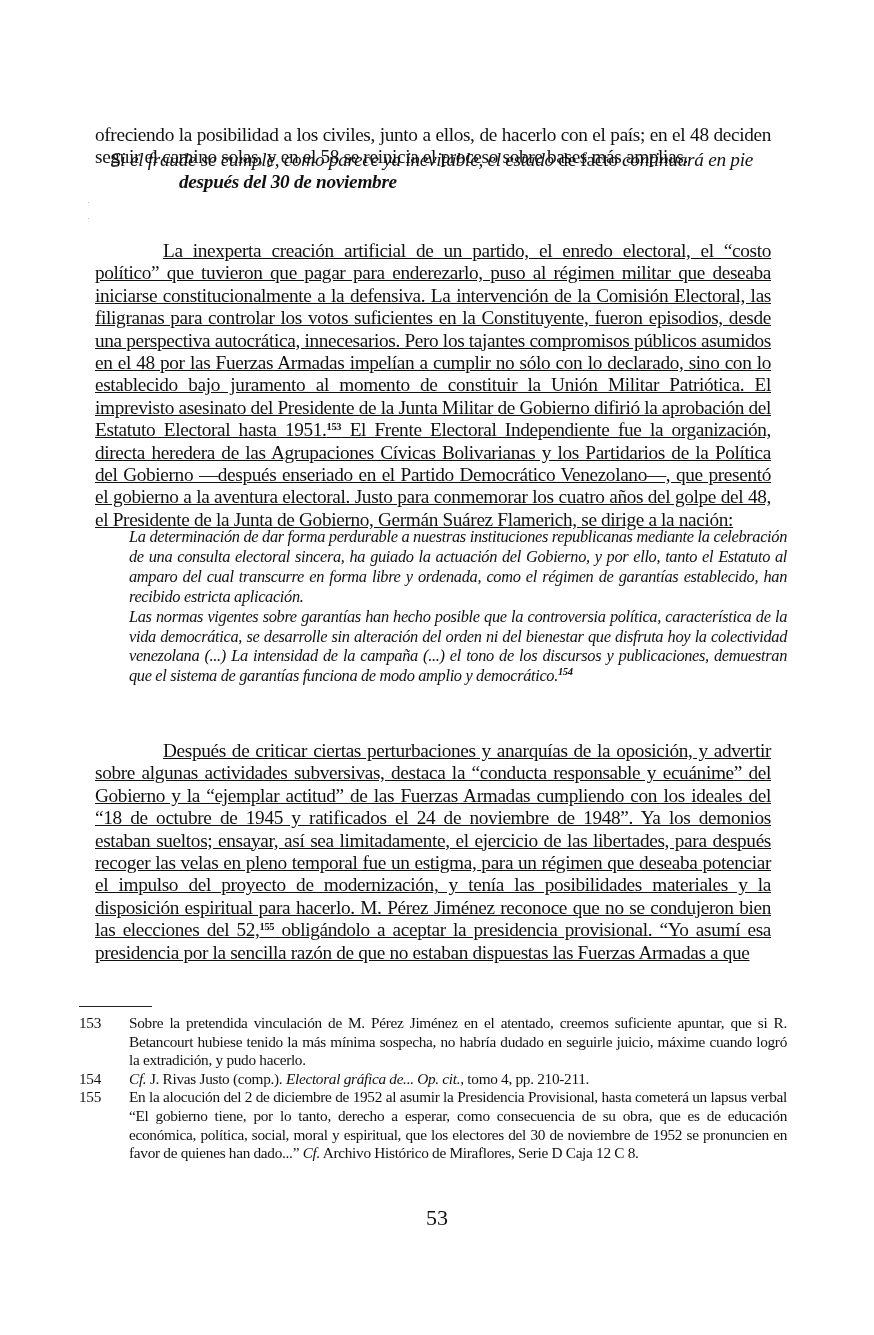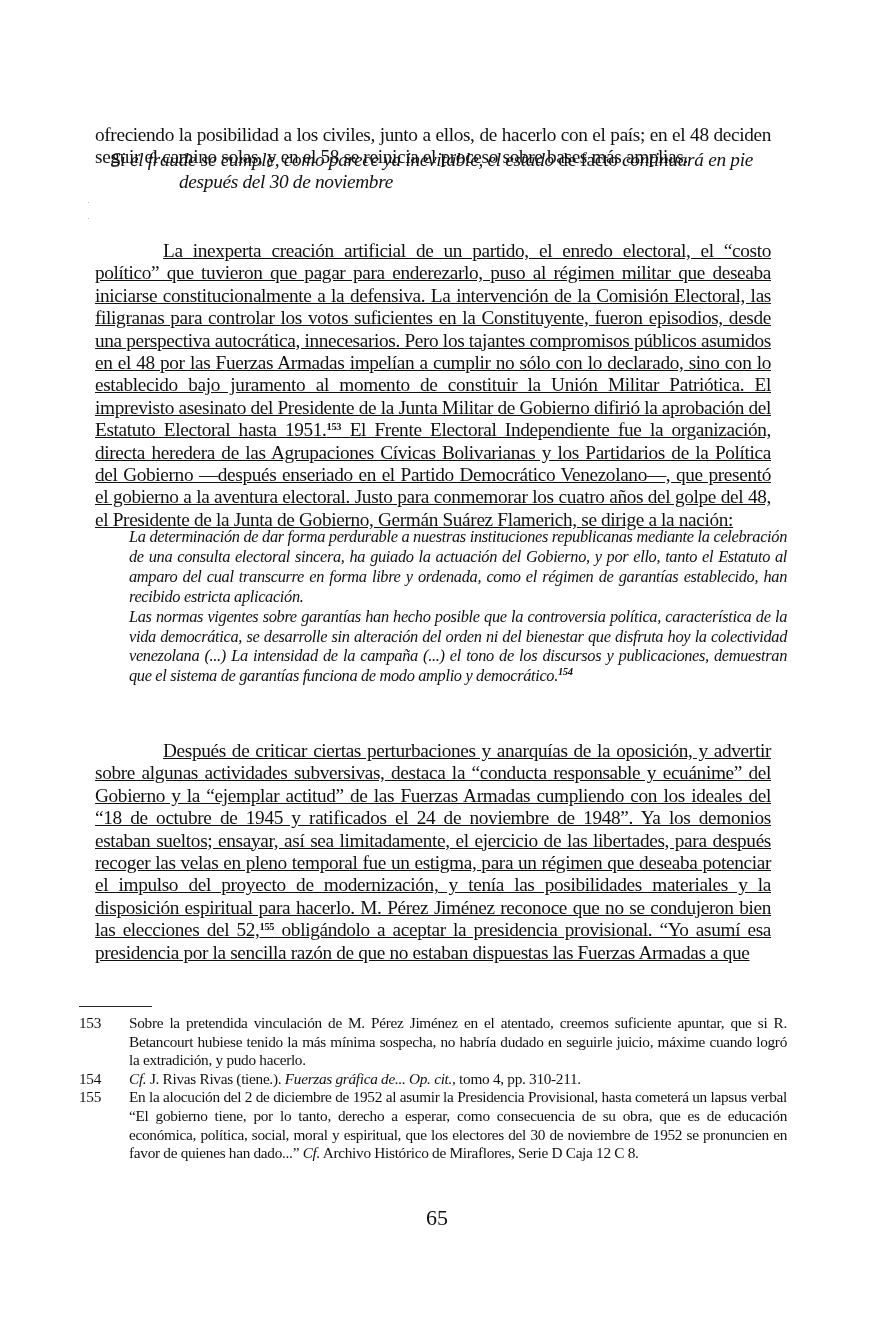--- a/index.html
+++ b/index.html
@@ -6,21 +6,21 @@
   body { width: 874px; height: 1335px; position: relative; overflow: hidden;
          font-family: "Liberation Serif", "DejaVu Serif", serif; color: #111; }
   .page { position: absolute; left: 0; top: 0; width: 874px; height: 1335px; }
   .body-text { position: absolute; left: 79px; width: 708px; font-size: 19.3px;
                line-height: 22.4px; text-align: justify; letter-spacing: -0.35px; }
   .body-text p { margin: 16px; }
   .indent { text-indent: 68px; text-decoration: underline; }
   .heading { position: absolute; left: 79px; width: 708px; font-size: 19.3px;
              line-height: 22.4px; letter-spacing: -0.3px; }
   .heading .it { font-style: italic; }
-  .heading .hang { padding-left: 68px; display: block; }
+  .heading .hang { padding-left: 68px; display: block; font-weight: bold; }
   .quote { position: absolute; left: 129px; width: 658px; font-size: 16.4px;
            line-height: 19.9px; text-align: justify; letter-spacing: -0.35px; }
   .quote p { margin: 0; }
   sup { font-size: 10.5px; line-height: 0; vertical-align: 6px; font-weight: bold; }
   .rule { position: absolute; left: 79px; top: 1006px; width: 73px; height: 0;
           border-top: 1px solid #222; }
   .footnotes { position: absolute; left: 79px; width: 708px; font-size: 15.3px;
                line-height: 18.6px; letter-spacing: -0.3px; }
   .fn { display: flex; margin: 0; }
   .fn-num { width: 50px; flex: 0 0 50px; }
@@ -59,25 +59,25 @@
 
   <div class="rule"></div>
 
   <div class="footnotes" style="top:1014px;">
     <div class="fn">
       <span class="fn-num">153</span>
       <span class="fn-text">Sobre la pretendida vinculación de M. Pérez Jiménez en el atentado, creemos suficiente apuntar, que si R. Betancourt hubiese tenido la más mínima sospecha, no habría dudado en seguirle juicio, máxime cuando logró la extradición, y pudo hacerlo.</span>
     </div>
     <div class="fn">
       <span class="fn-num">154</span>
-      <span class="fn-text"><i>Cf.</i><span> J. Rivas Rivas (tiene.). </span><i>Fuerzas gráfica de... Op. cit.,</i><span> tomo 4, pp. 310-211.</span></span>
+      <span class="fn-text"><i>Cf.</i><span> J. Rivas Justo (comp.). </span><i>Electoral gráfica de... Op. cit.,</i><span> tomo 4, pp. 210-211.</span></span>
     </div>
     <div class="fn">
       <span class="fn-num">155</span>
       <span class="fn-text"><span>En la alocución del 2 de diciembre de 1952 al asumir la Presidencia Provisional, hasta cometerá un lapsus verbal “El gobierno tiene, por lo tanto, derecho a esperar, como consecuencia de su obra, que es de educación económica, política, social, moral y espiritual, que los electores del 30 de noviembre de 1952 se pronuncien en favor de quienes han dado...” </span><i>Cf.</i><span> Archivo Histórico de Miraflores, Serie D Caja 12 C 8.</span></span>
     </div>
   </div>
 
-  <div class="pagenum">65</div>
+  <div class="pagenum">53</div>
 
   <div class="dot" style="left:88px; top:202px;"></div>
   <div class="dot" style="left:88px; top:218px;"></div>
 </div>
 
 </body></html>

